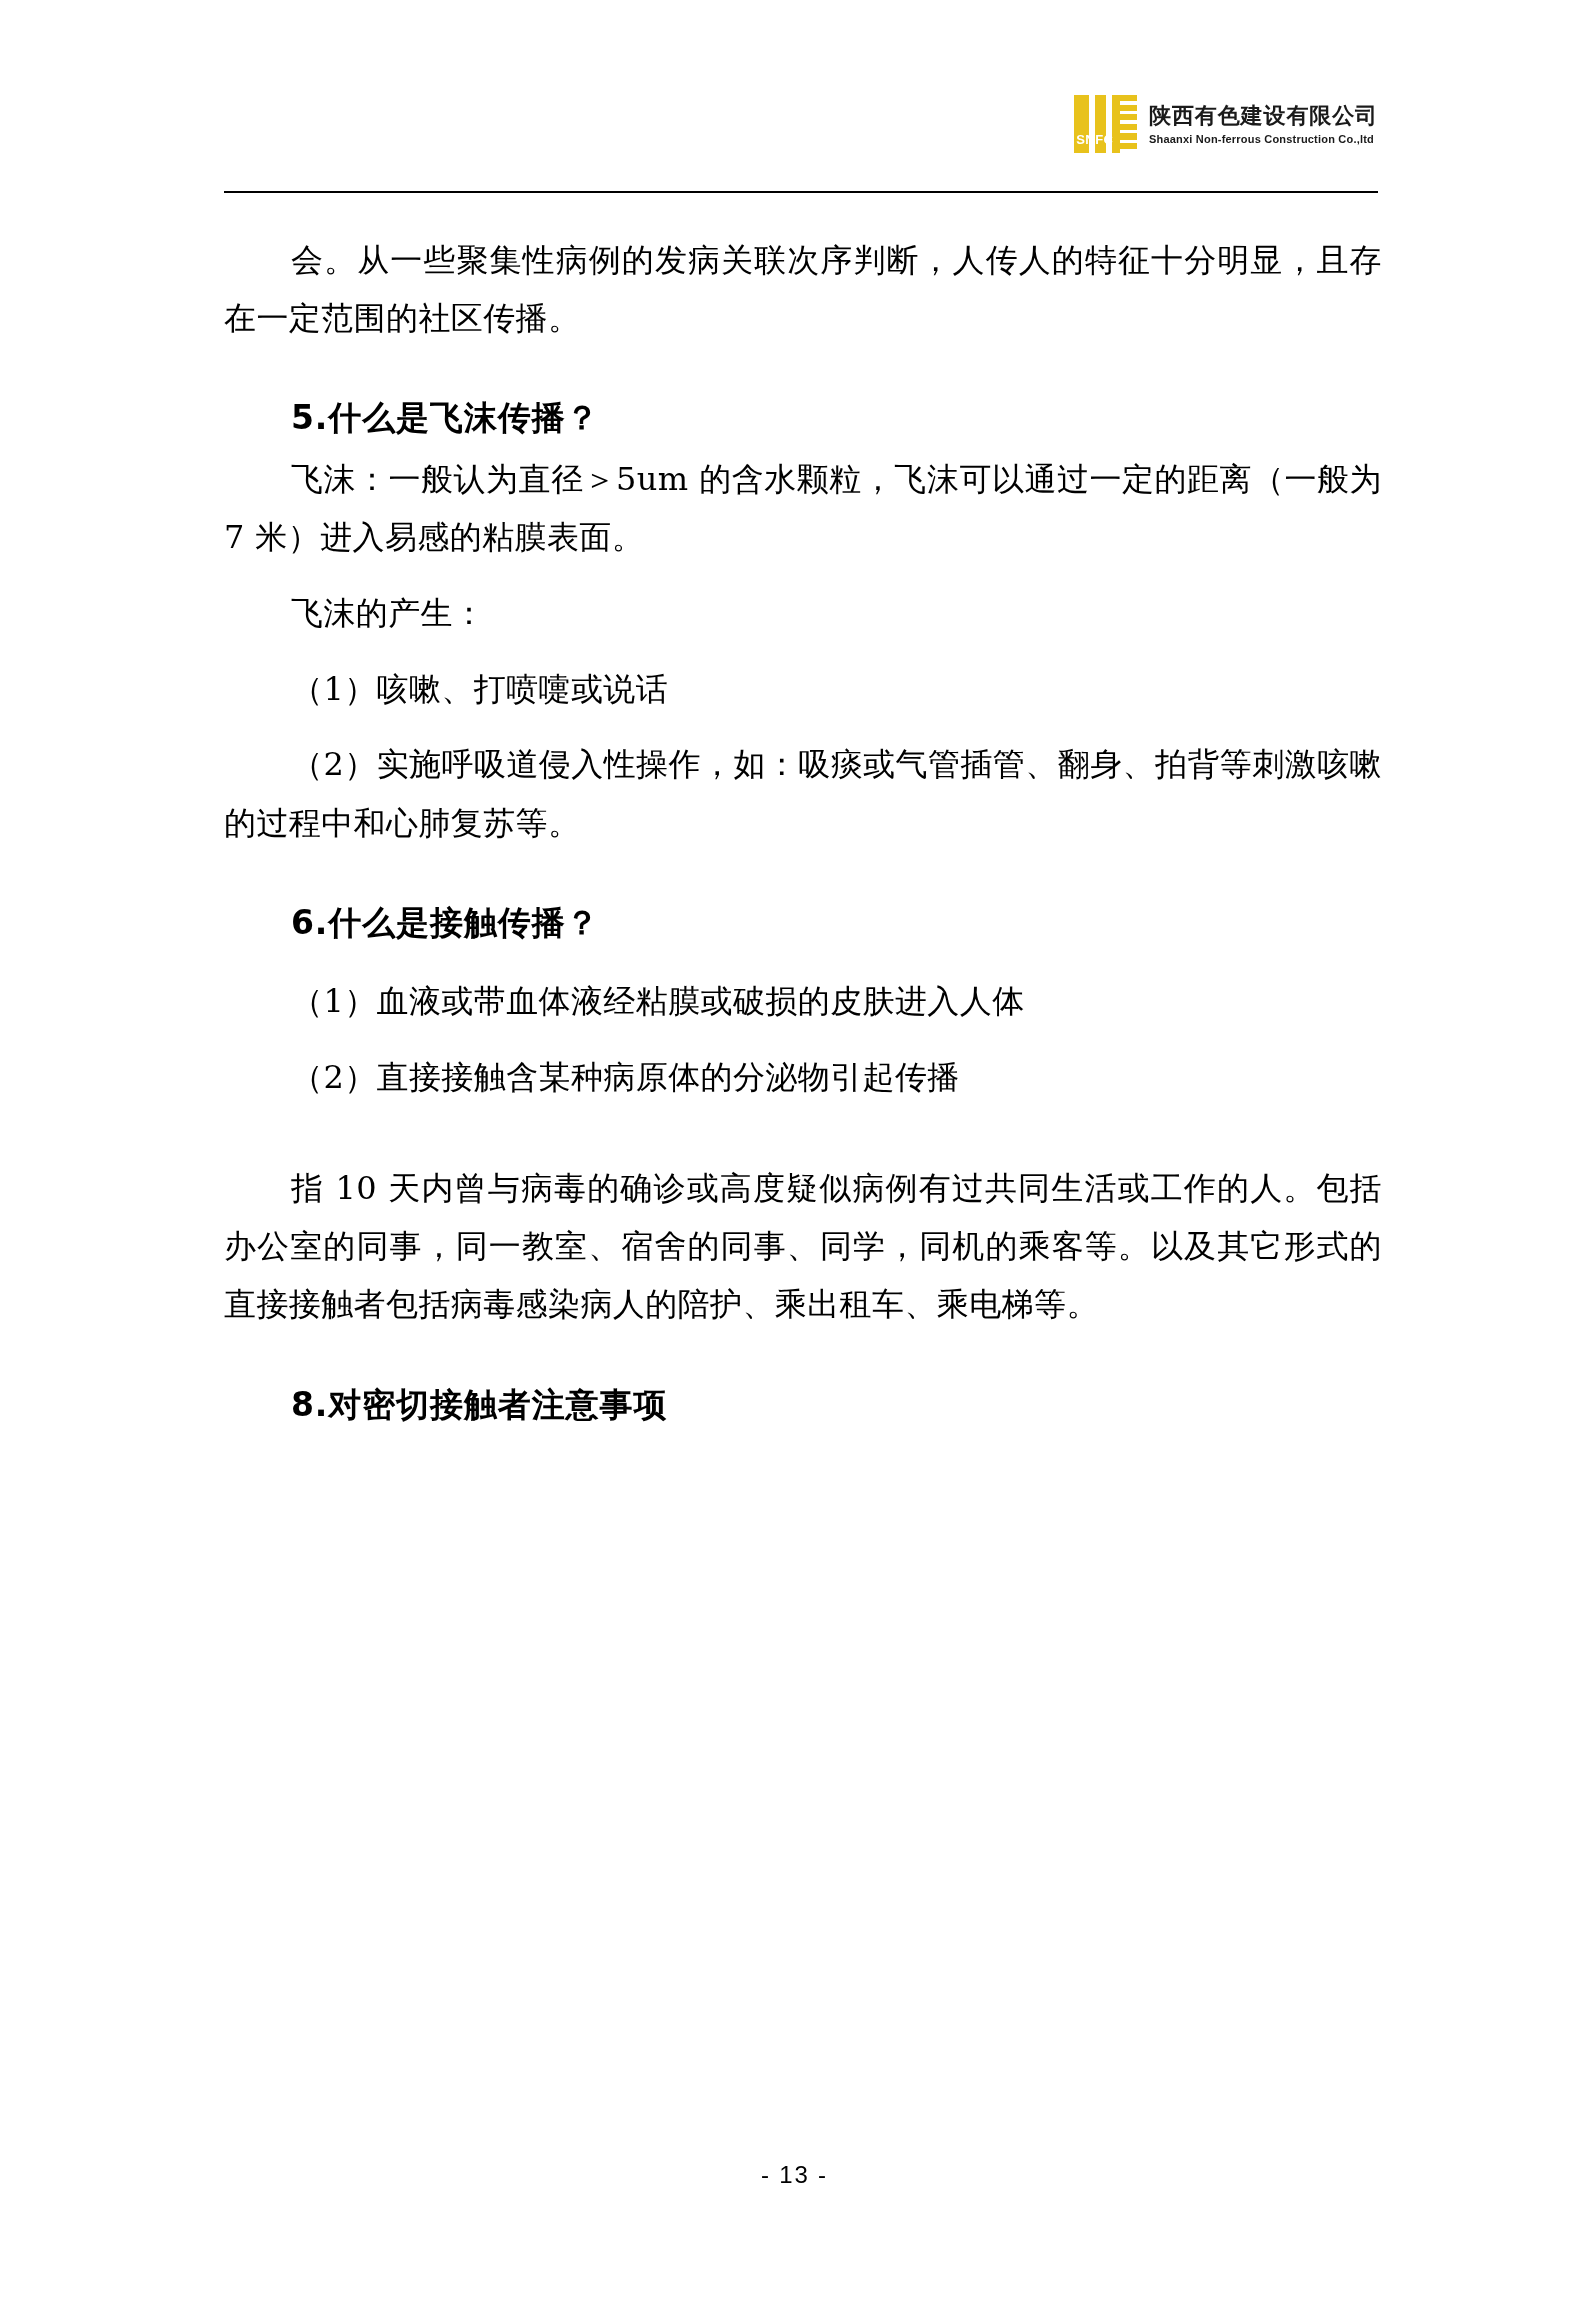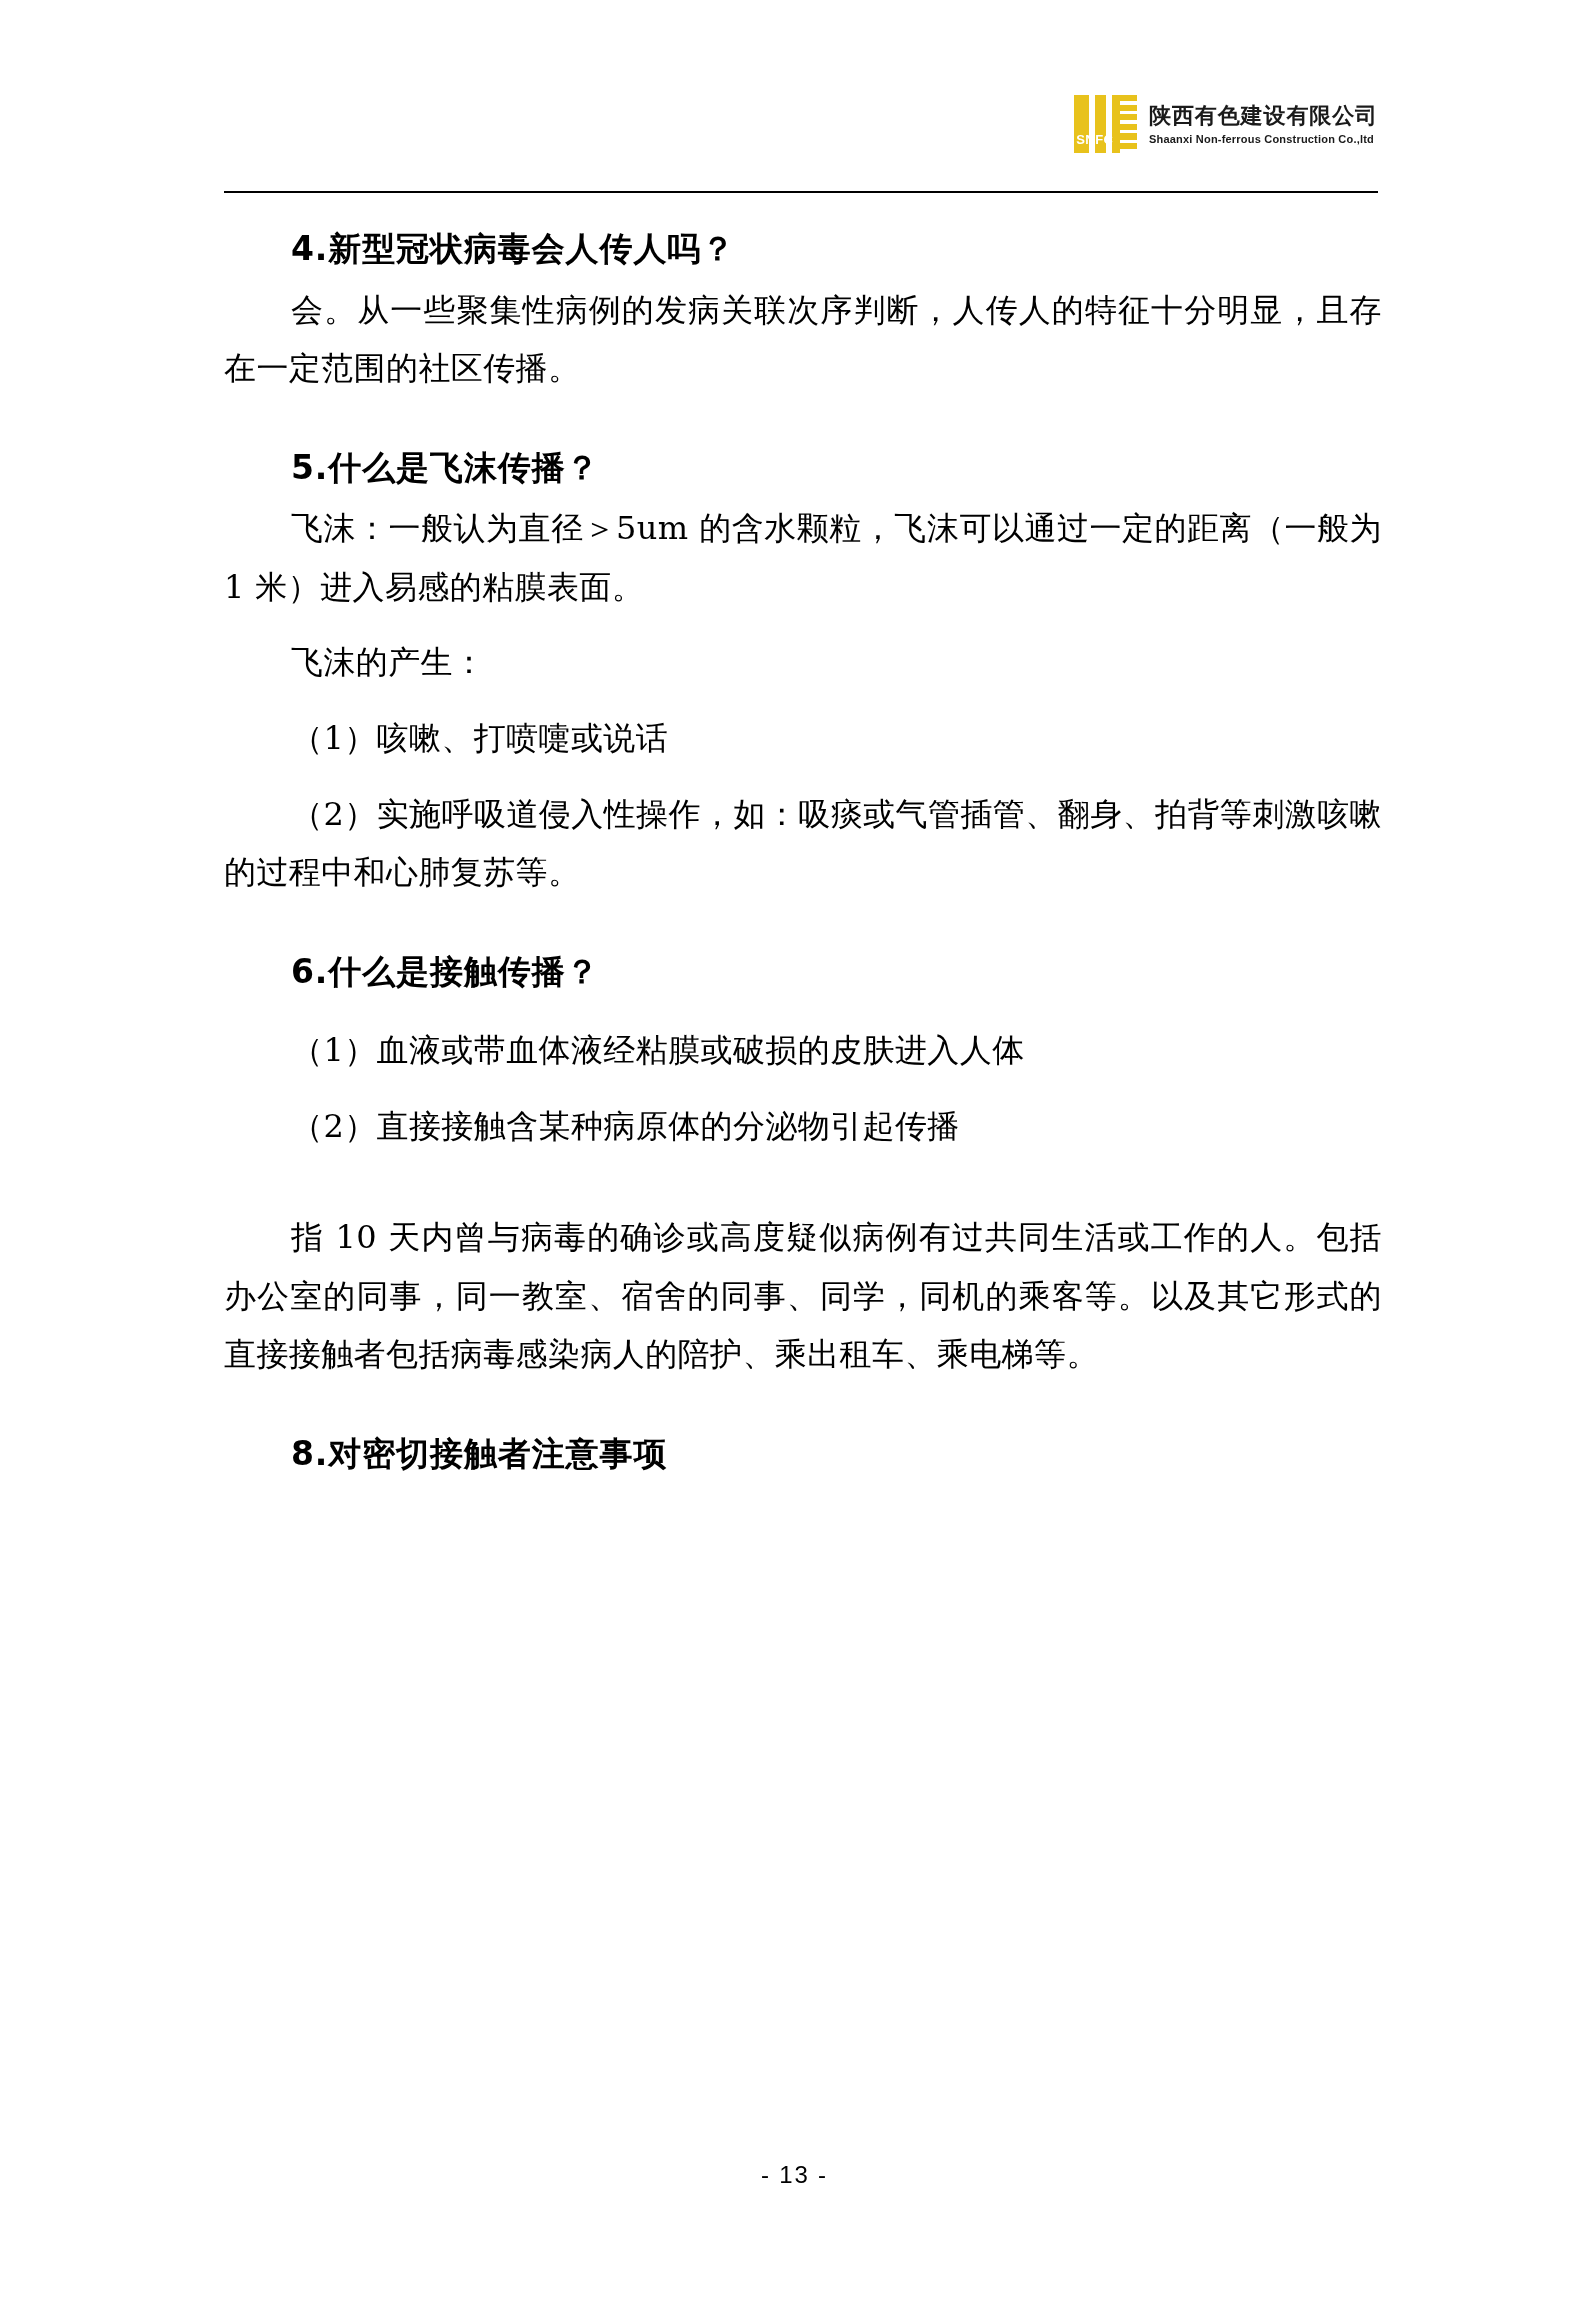--- a/index.html
+++ b/index.html
@@ -167,29 +167,28 @@
         <span class="logo-cn">陕西有色建设有限公司</span>
         <span class="logo-en">Shaanxi Non-ferrous Construction Co.,ltd</span>
       </div>
     </div>
   </div>
 
   <div class="header-rule"></div>
 
   <div class="content">
 
-    <h2 class="heading">4.新型冠状病毒会人传人吗？</h2>
     <div class="gap-s"></div>
     <p class="para indent2">会。从一些聚集性病例的发病关联次序判断，人传人的特征十分明显，且存在一定范围的社区传播。</p>
 
     <div class="gap-xl"></div>
 
     <h2 class="heading">5.什么是飞沫传播？</h2>
     <div class="gap-s"></div>
-    <p class="para indent2">飞沫：一般认为直径＞5um 的含水颗粒，飞沫可以通过一定的距离（一般为 1 米）进入易感的粘膜表面。</p>
+    <p class="para indent2">飞沫：一般认为直径＞5um 的含水颗粒，飞沫可以通过一定的距离（一般为 7 米）进入易感的粘膜表面。</p>
     <div class="gap-m"></div>
     <p class="para indent2">飞沫的产生：</p>
     <div class="gap-m"></div>
     <p class="para indent2">（1）咳嗽、打喷嚏或说话</p>
     <div class="gap-m"></div>
     <p class="para indent2">（2）实施呼吸道侵入性操作，如：吸痰或气管插管、翻身、拍背等刺激咳嗽的过程中和心肺复苏等。</p>
 
     <div class="gap-xl"></div>
 
     <h2 class="heading">6.什么是接触传播？</h2>

